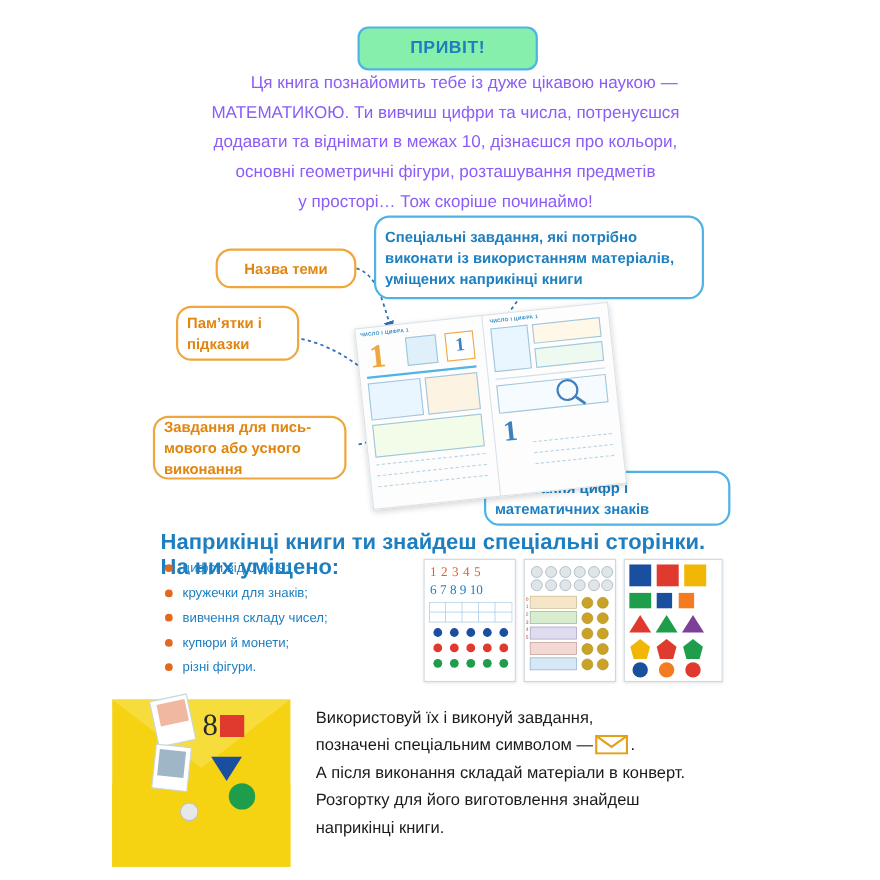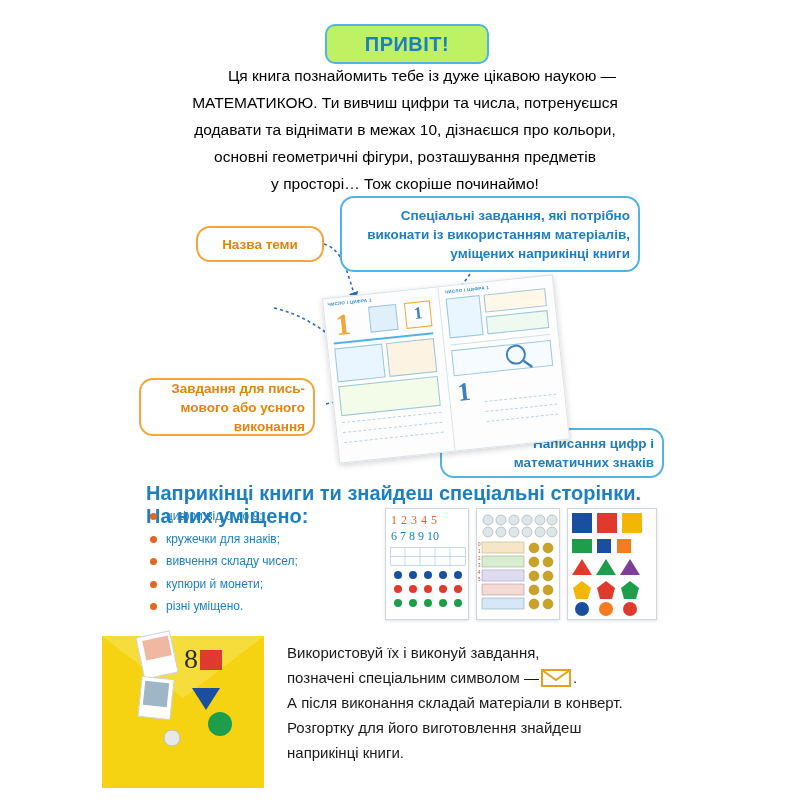--- a/index.html
+++ b/index.html
@@ -22,50 +22,50 @@
     width: 800px; height: 800px;
   }
 
   
   .greeting-badge {
     position: absolute;
     left: 325px; top: 24px;
     width: 160px; height: 36px;
     border: 2px solid #4fb3e5;
     border-radius: 10px;
-    background: #bef264;
+    background: #86efac;
     display: flex; align-items: center; justify-content: center;
     color: #1d7fc0;
-    font-size: 20px;
+    font-size: 16px;
     font-weight: bold;
     letter-spacing: .5px;
   }
 
   .intro {
     position: absolute;
     left: 140px; top: 62px;
     width: 530px;
     text-align: center;
     font-size: 15.5px;
     line-height: 27px;
-    color: #000000;
+    color: #8b5cf6;
   }
   .intro .indent { display: inline-block; width: 34px; }
 
   
   .callout {
     position: absolute;
     box-sizing: border-box;
     border-radius: 14px;
     border: 2px solid;
     background: #ffffff;
     display: flex;
     align-items: center;
     justify-content: center;
-    text-align: right;
+    text-align: left;
     font-weight: bold;
     font-size: 13.5px;
     line-height: 19px;
     padding: 16px 8px;
   }
   .c-orange { border-color: #f0a63c; color: #e2850f; }
   .c-blue   { border-color: #4fb3e5; color: #1d7fc0; }
 
   .callout-topic   { left: 196px; top: 226px; width: 128px; height: 34px; }
   .callout-special { left: 340px; top: 196px; width: 300px; height: 76px; }
@@ -215,20 +215,21 @@
       <path d="M324 244 C 344 250, 348 276, 356 300"></path>
       <path d="M470 274 C 462 286, 452 296, 440 312"></path>
       <path d="M274 308 C 300 314, 318 326, 336 340"></path>
       <path d="M326 404 C 336 402, 344 398, 354 394"></path>
       <path d="M498 428 C 492 418, 486 412, 478 402"></path>
     </g>
   </svg>
 
   <div class="callout c-orange callout-topic">Назва теми</div>
   <div class="callout c-blue callout-special">Спеціальні завдання, які потрібно виконати із використанням матеріалів, уміщених наприкінці книги</div>
+  <div class="callout c-orange callout-memo">Пам’ятки і підказки</div>
   <div class="callout c-orange callout-tasks">Завдання для пись-мового або усного виконання</div>
   <div class="callout c-blue callout-writing">Написання цифр і математичних знаків</div>
 
   <div class="spread">
     <div class="leaf leaf-left">
       <div class="mini-title">ЧИСЛО І ЦИФРА 1</div>
       <div class="big-num" style="left:10px; top:10px; font-size:30px;">1</div>
       <div class="mini-box" style="left:44px; top:12px; width:28px; height:26px; background:#dff0fa;"></div>
       <div class="mini-box" style="left:80px; top:12px; width:26px; height:26px; border-color:#f0a63c;">
         <div class="big-num" style="left:8px; top:1px; font-size:17px; color:#3f7fbf;">1</div>
@@ -261,21 +262,21 @@
     </div>
   </div>
 
   <div class="section-heading">Наприкінці книги ти знайдеш спеціальні сторінки. На них уміщено:</div>
 
   <ul class="bullets">
     <li>цифри від 0 до 9;</li>
     <li>кружечки для знаків;</li>
     <li>вивчення складу чисел;</li>
     <li>купюри й монети;</li>
-    <li>різні уміщено.</li>
+    <li>різні фігури.</li>
   </ul>
 
   <div class="card card-digits">
     <div style="position:absolute; left:5px; top:4px; display:flex; gap:4px; font-family:'Liberation Serif',serif; font-size:12px; color:#e0632a;">
       <span>1</span>
       <span>2</span>
       <span>3</span>
       <span>4</span>
       <span>5</span>
     </div>

